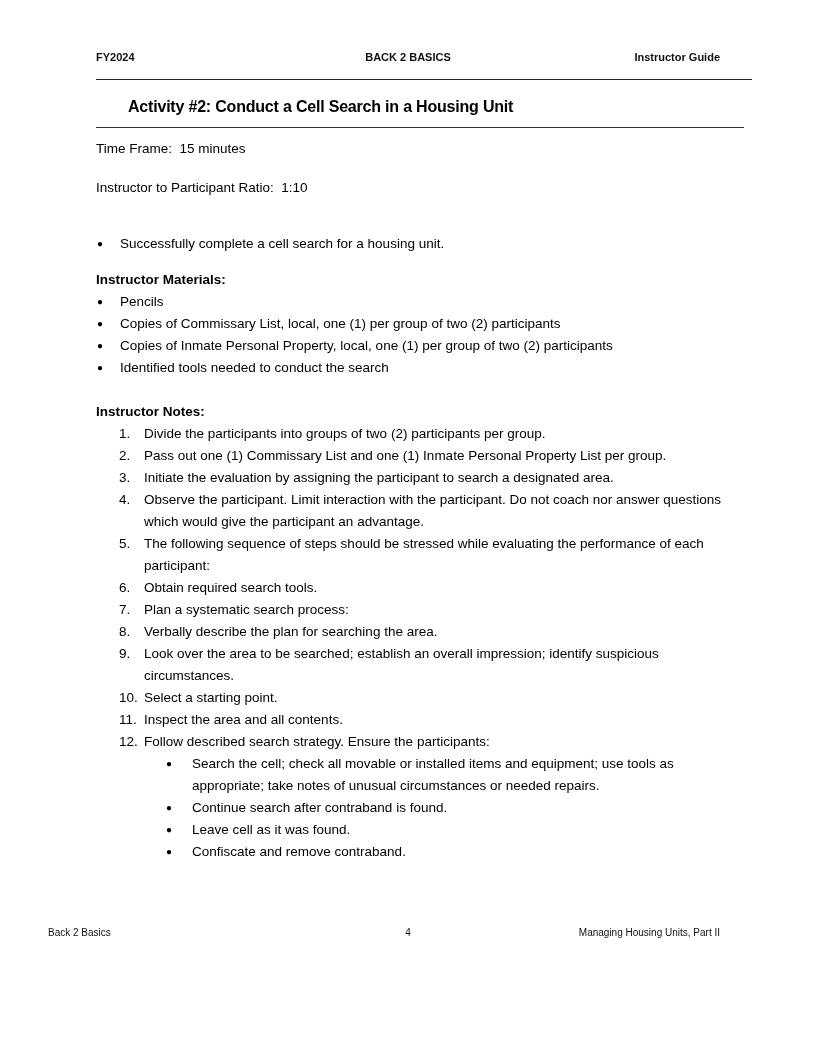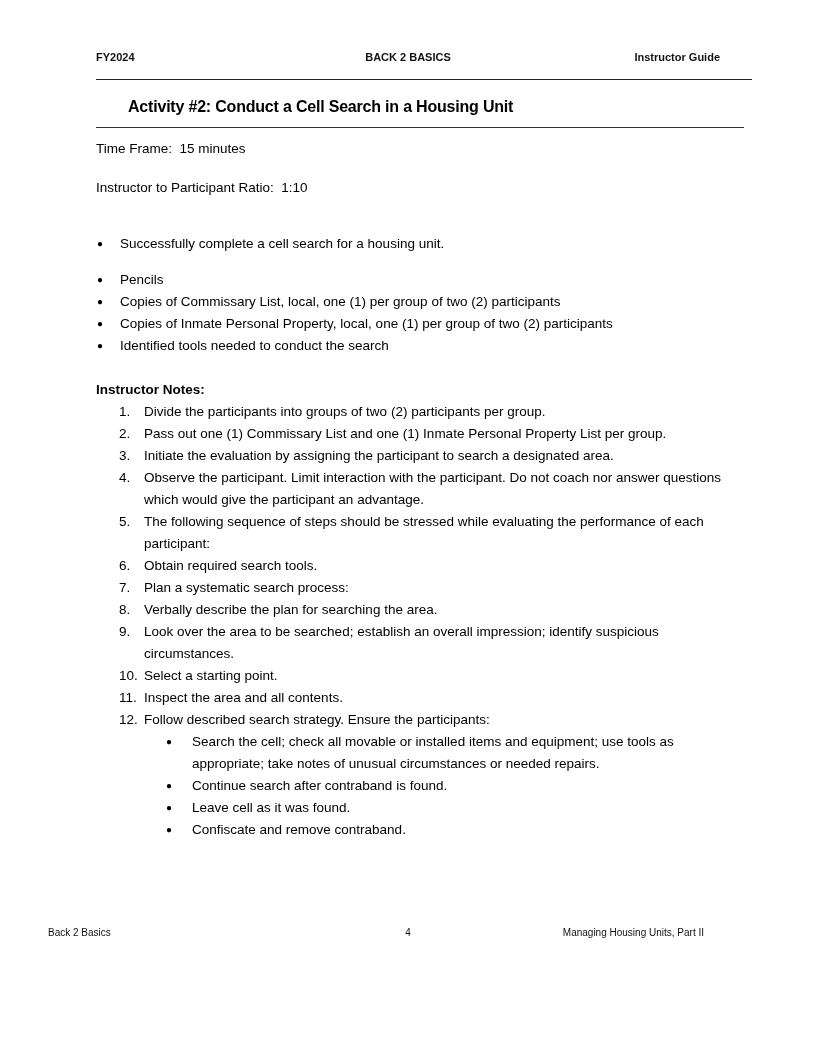--- a/index.html
+++ b/index.html
@@ -38,21 +38,21 @@
     .num-list { list-style: none; margin: 0; padding: 0 0 0 23px; }
     .num-list li { position: relative; padding-left: 25px; }
     .num-list li .num { position: absolute; left: 0; top: 0; }
     .sub-list { list-style: none; margin: 0; padding: 0 0 0 22px; }
     .sub-list li { position: relative; padding-left: 26px; }
     .sub-list li .dot { position: absolute; left: 0; top: 0; font-size: 10px; }
     .heading { font-weight: bold; }
     .ftr { position: absolute; top: 926px; font-size: 10px; line-height: 13px; color: #111; }
     .ftr-left { left: 48px; }
     .ftr-center { left: 0; width: 816px; text-align: center; }
-    .ftr-right { right: 112px; }
+    .ftr-right { right: 96px; }
   </style>
 </head>
 <body>
 
 <div>
   <div class="hdr hdr-left">FY2024</div>
   <div class="hdr hdr-center">BACK 2 BASICS</div>
   <div class="hdr hdr-right">Instructor Guide</div>
 </div>
 <div class="rule-top"></div>
@@ -73,20 +73,21 @@
   <div class="gap"></div>
   <div class="gap"></div>
   <ul class="bullet-list">
     <li>
       <span class="dot">●</span>
       <span>Successfully complete a cell search for a housing unit.</span>
     </li>
   </ul>
   <div style="height:14px"></div>
 
+  <div class="heading">Instructor Materials:</div>
   <ul class="bullet-list">
     <li><span class="dot">●</span><span>Pencils</span></li>
     <li><span class="dot">●</span><span>Copies of Commissary List, local, one (1) per group of two (2) participants</span></li>
     <li><span class="dot">●</span><span>Copies of Inmate Personal Property, local, one (1) per group of two (2) participants</span></li>
     <li><span class="dot">●</span><span>Identified tools needed to conduct the search</span></li>
   </ul>
   <div style="height:22px"></div>
 
   <div class="heading">Instructor Notes:</div>
   <ol class="num-list">

